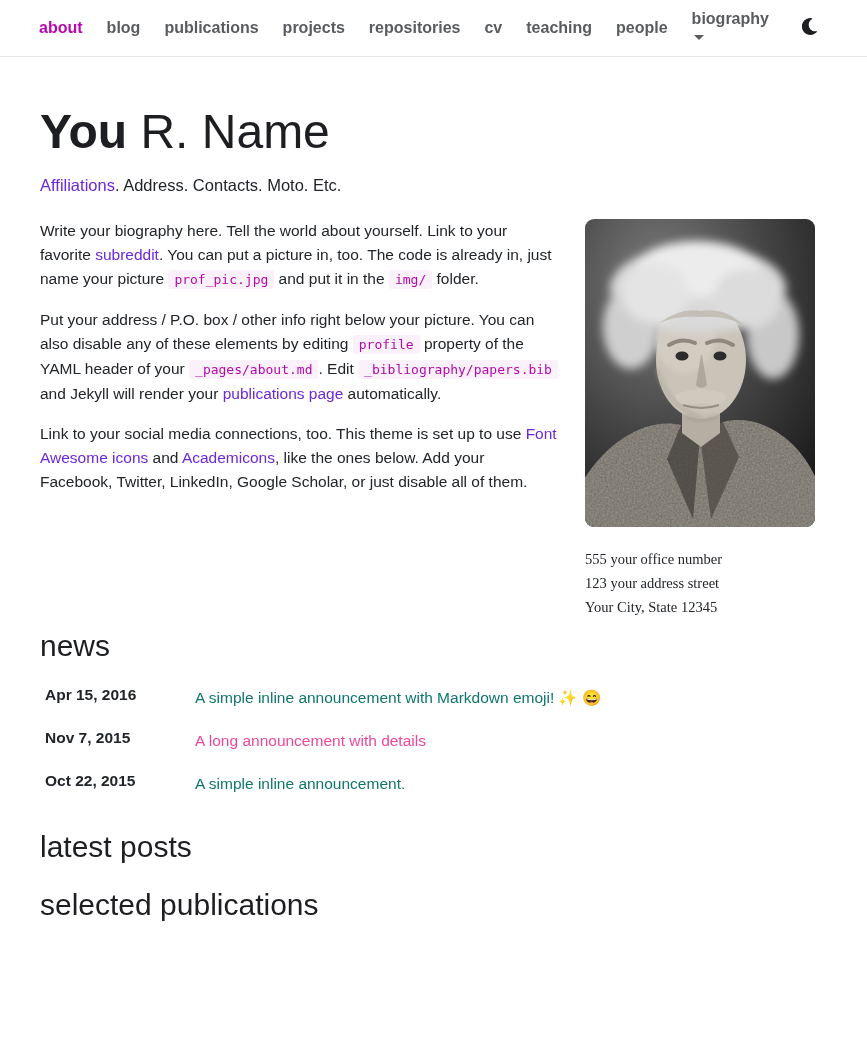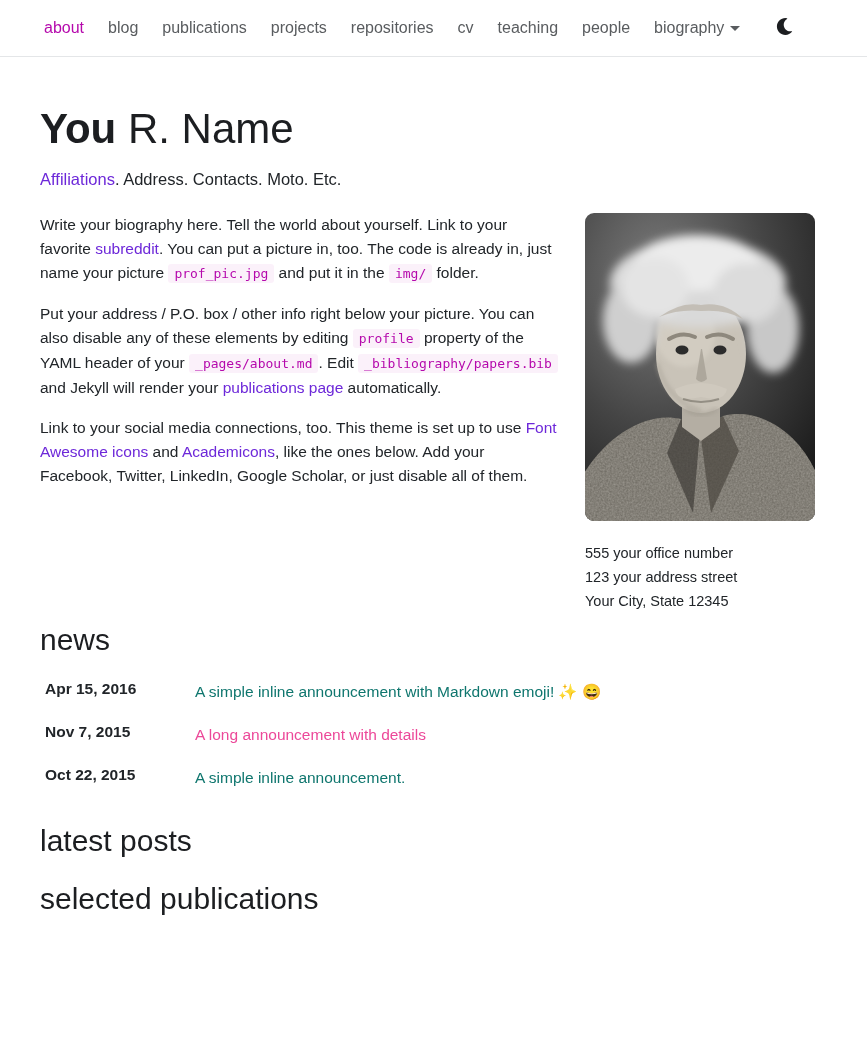--- a/index.html
+++ b/index.html
@@ -19,22 +19,23 @@
     height: 57px;
     background: #ffffff;
     border-bottom: 1px solid #e4e6e8;
     display: flex;
     align-items: center;
   }
   .navbar-inner {
     width: 775px;
     margin-left: 40px;
     display: flex;
-    justify-content: flex-start;
+    justify-content: center;
     align-items: center;
+    font-weight: bold;
   }
   .nav-list {
     display: flex;
     align-items: center;
     gap: 16px;
     list-style: none;
     margin: 0; padding: 0;
   }
   .nav-link {
     font-size: 16px;
@@ -58,21 +59,21 @@
     display: flex; align-items: center;
   }
 
   
   .container {
     width: 775px;
     margin-left: 40px;
   }
   h1.page-title {
     margin: 50px 0 0 0;
-    font-size: 42px;
+    font-size: 48px;
     font-weight: 400;
     line-height: 1.05;
     color: #1c1e21;
   }
   h1.page-title .bold { font-weight: 700; }
   .subtitle {
     margin-top: 16px;
     font-size: 16.5px;
     line-height: 24px;
   }
@@ -103,21 +104,21 @@
   }
   .profile-img {
     width: 230px; height: 308px;
     border-radius: 9px;
     overflow: hidden;
     display: block;
   }
   .profile-img svg { display: block; }
   .address {
     margin-top: 20px;
-    font-family: Liberation Sans, sans-serif;
+    font-family: Liberation Serif, serif;
     font-size: 14.5px;
     line-height: 24px;
     color: #212529;
     white-space: nowrap;
   }
 
   
   h2.section-title {
     font-size: 30px;
     font-weight: 400;

